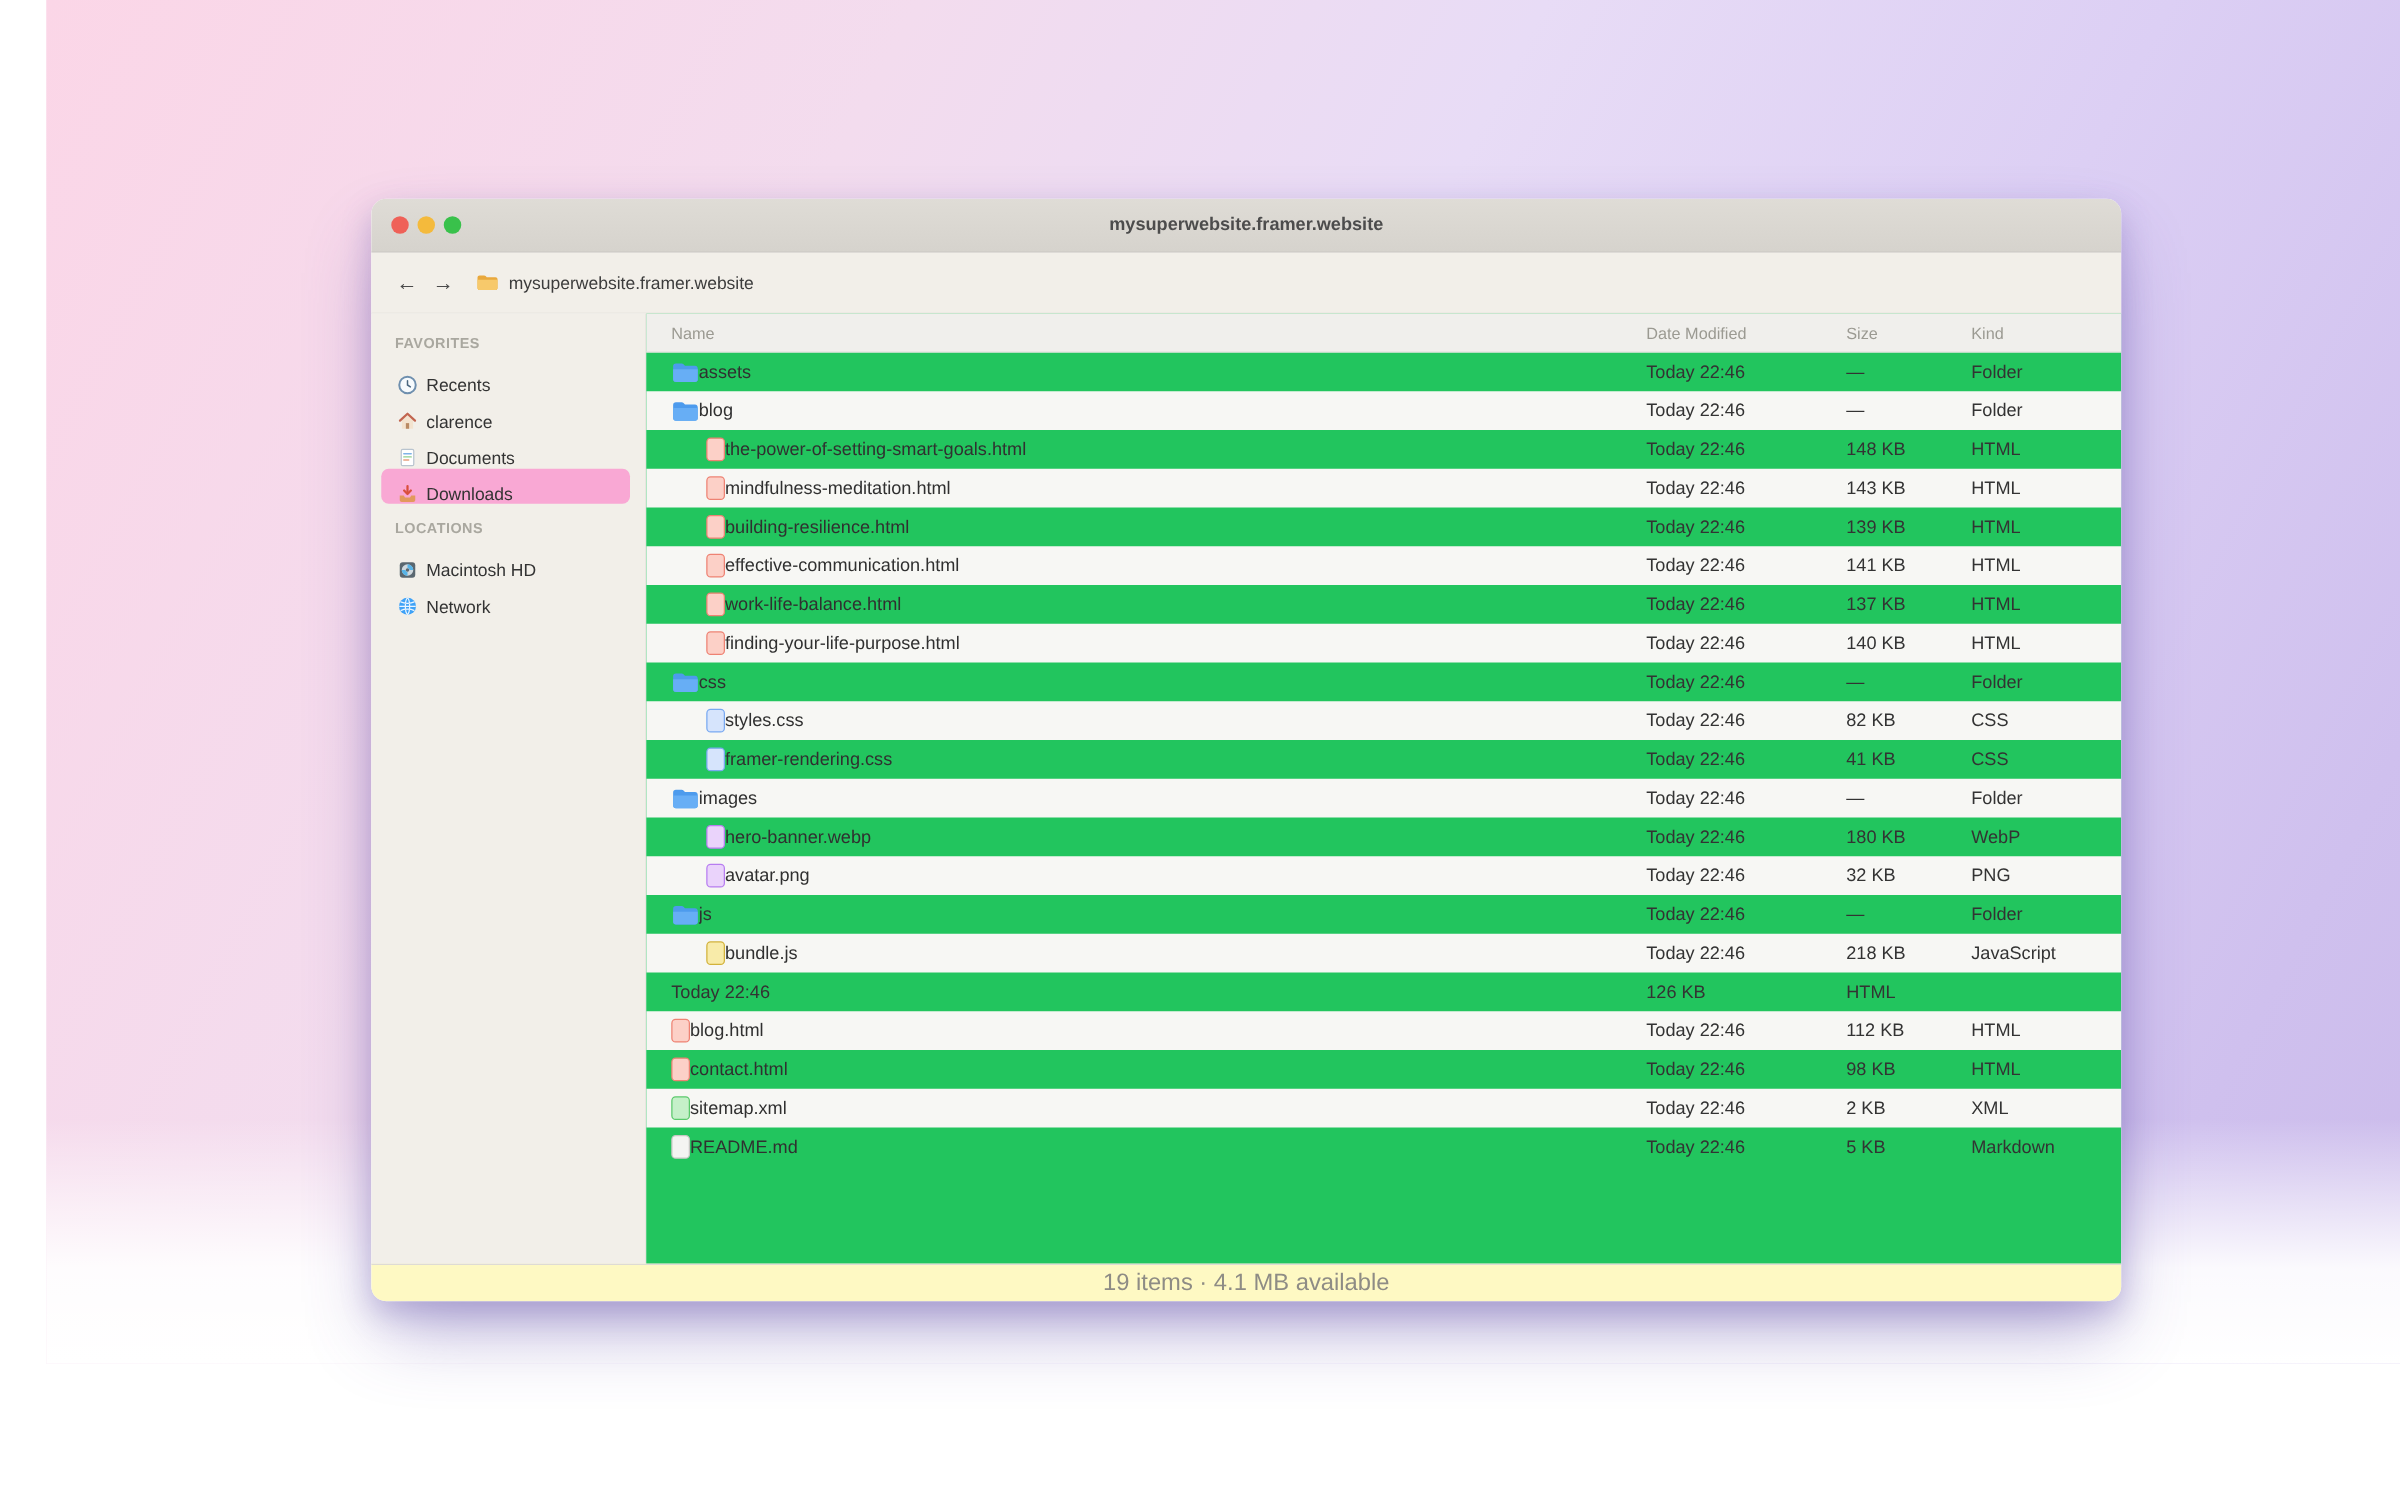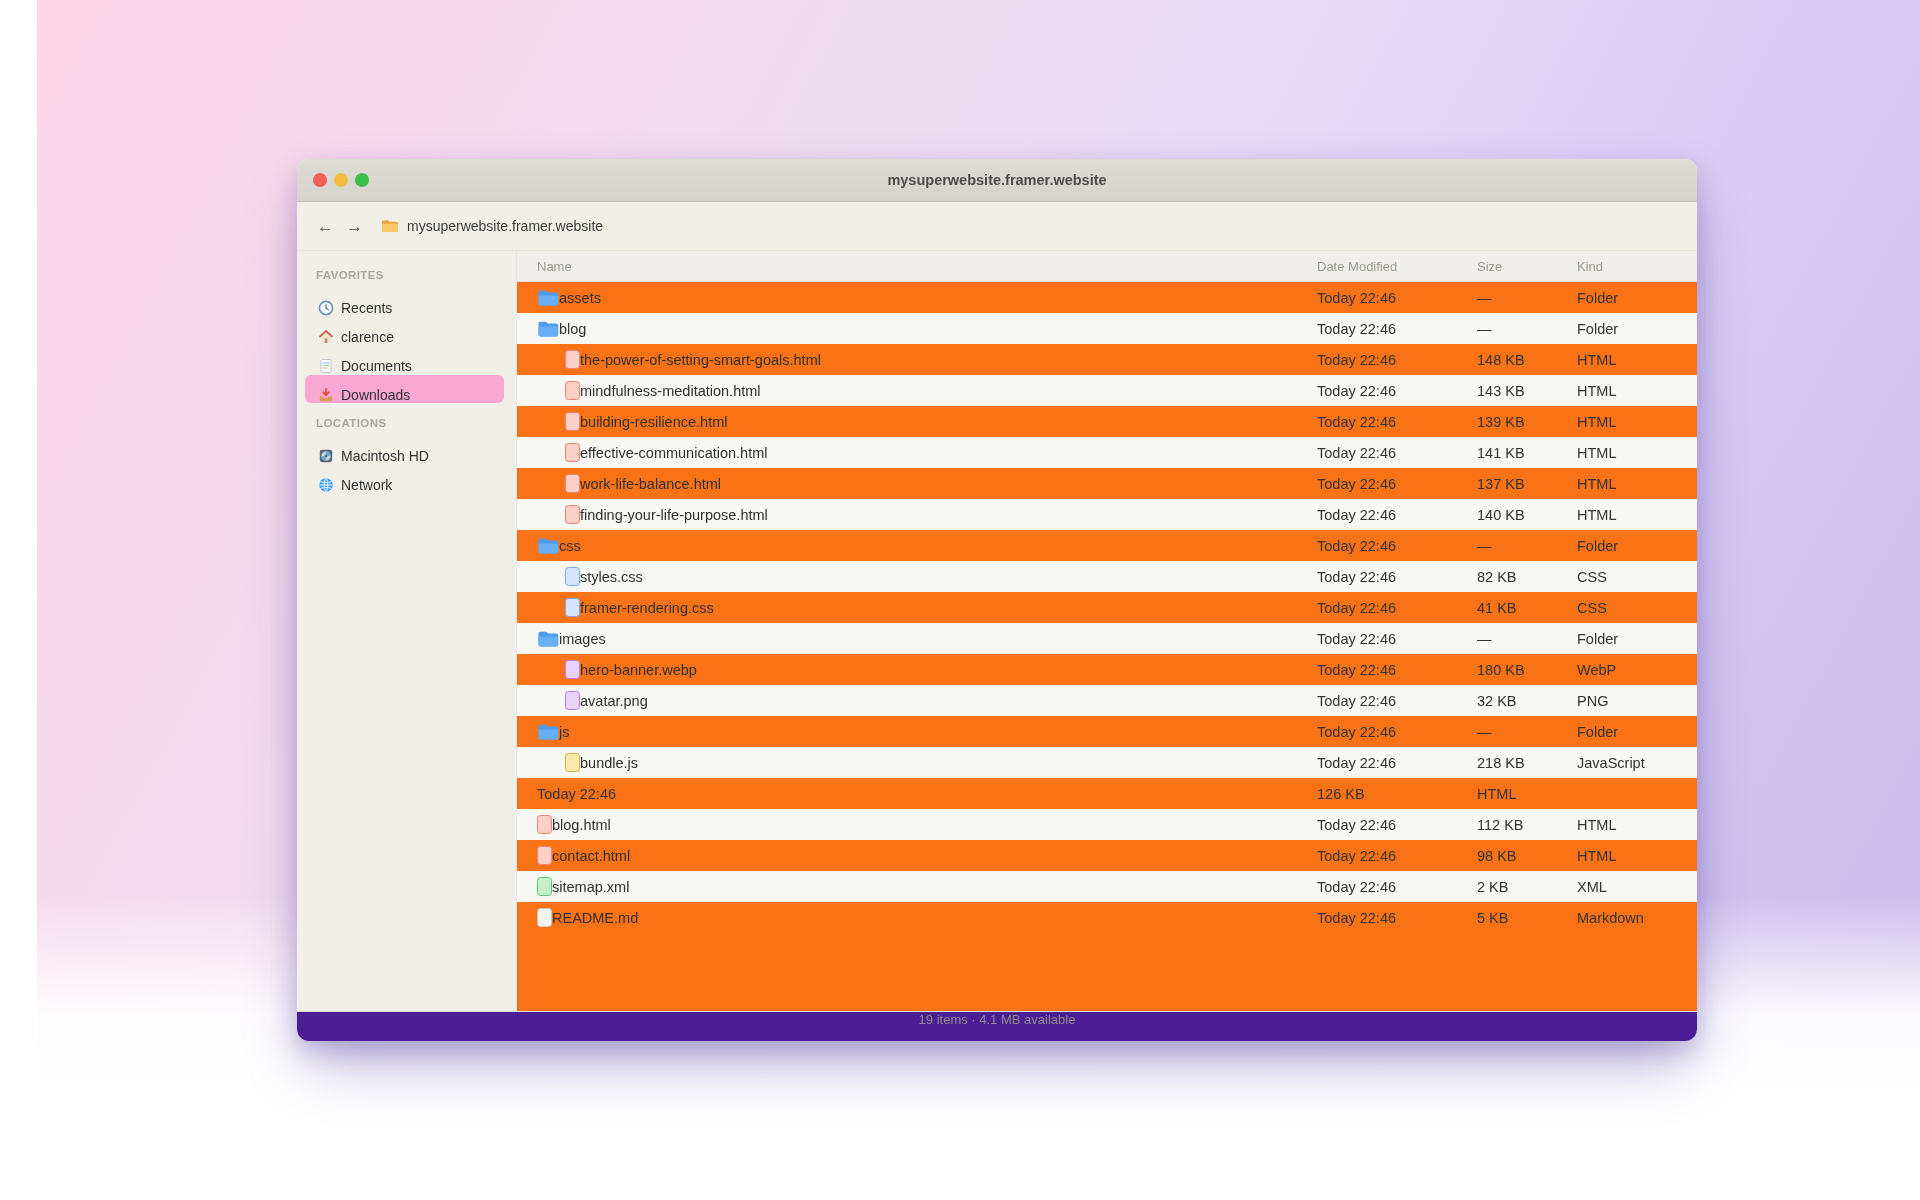--- a/index.html
+++ b/index.html
@@ -57,21 +57,21 @@
     padding:0 0 6px 19px;
   }
   .sb-item{
     height:28px;margin:1px 12px 1px 8px;border-radius:6px;
     display:flex;align-items:flex-end;padding-left:12px;gap:7px;
     font-size:14px;color:#333;cursor:default;
   }
   .sb-item.selected{background:#f9a8d4;}
   .sb-ico{width:17px;height:17px;display:inline-flex;align-items:center;justify-content:center;flex:0 0 17px;}
   
-  .content{flex:1 1 auto;display:flex;flex-direction:column;background:#f97316;min-width:0;}
+  .content{flex:1 1 auto;display:flex;flex-direction:column;background:#22c55e;min-width:0;}
   .listheader,.row{
     display:grid;grid-template-columns:780px 160px 100px 1fr;
     align-items:center;padding-left:20px;box-sizing:border-box;
   }
   .listheader{
     height:31px;flex:0 0 31px;background:#f0efec;border-bottom:1px solid #e4e3df;
     font-size:13px;color:#9b9a92;
   }
   .rows{flex:1 1 auto;overflow:hidden;}
   .row{height:31px;font-size:14.5px;color:#303030;}
@@ -84,23 +84,23 @@
   .fic{width:15px;height:19px;border-radius:3.5px;border:1.5px solid;box-sizing:border-box;flex:0 0 15px;}
   .fic.html{background:#fcd0c7;border-color:#ee8273;}
   .fic.css{background:#d6e4fc;border-color:#79a9f1;}
   .fic.img{background:#ead3fb;border-color:#b77df0;}
   .fic.js{background:#f8eba9;border-color:#d2b23b;}
   .fic.xml{background:#c5f0c9;border-color:#5bc96c;}
   .fic.md{background:#f4f4f2;border-color:#c7c7c3;}
   .folderwrap{display:inline-flex;flex:0 0 22px;}
   
   .statusbar{
-    height:29px;flex:0 0 29px;background:#4c1d95;border-top:1px solid #dedbd5;
-    display:flex;justify-content:center;
-    font-size:13px;color:#8e8c85;
+    height:29px;flex:0 0 29px;background:#fef9c3;border-top:1px solid #dedbd5;
+    display:flex;align-items:center;justify-content:center;
+    font-size:19px;color:#8e8c85;
   }
 </style>
 </head>
 <body>
 
 <div class="stage">
   <div class="window">
 
     <div class="titlebar">
       <div class="lights">

